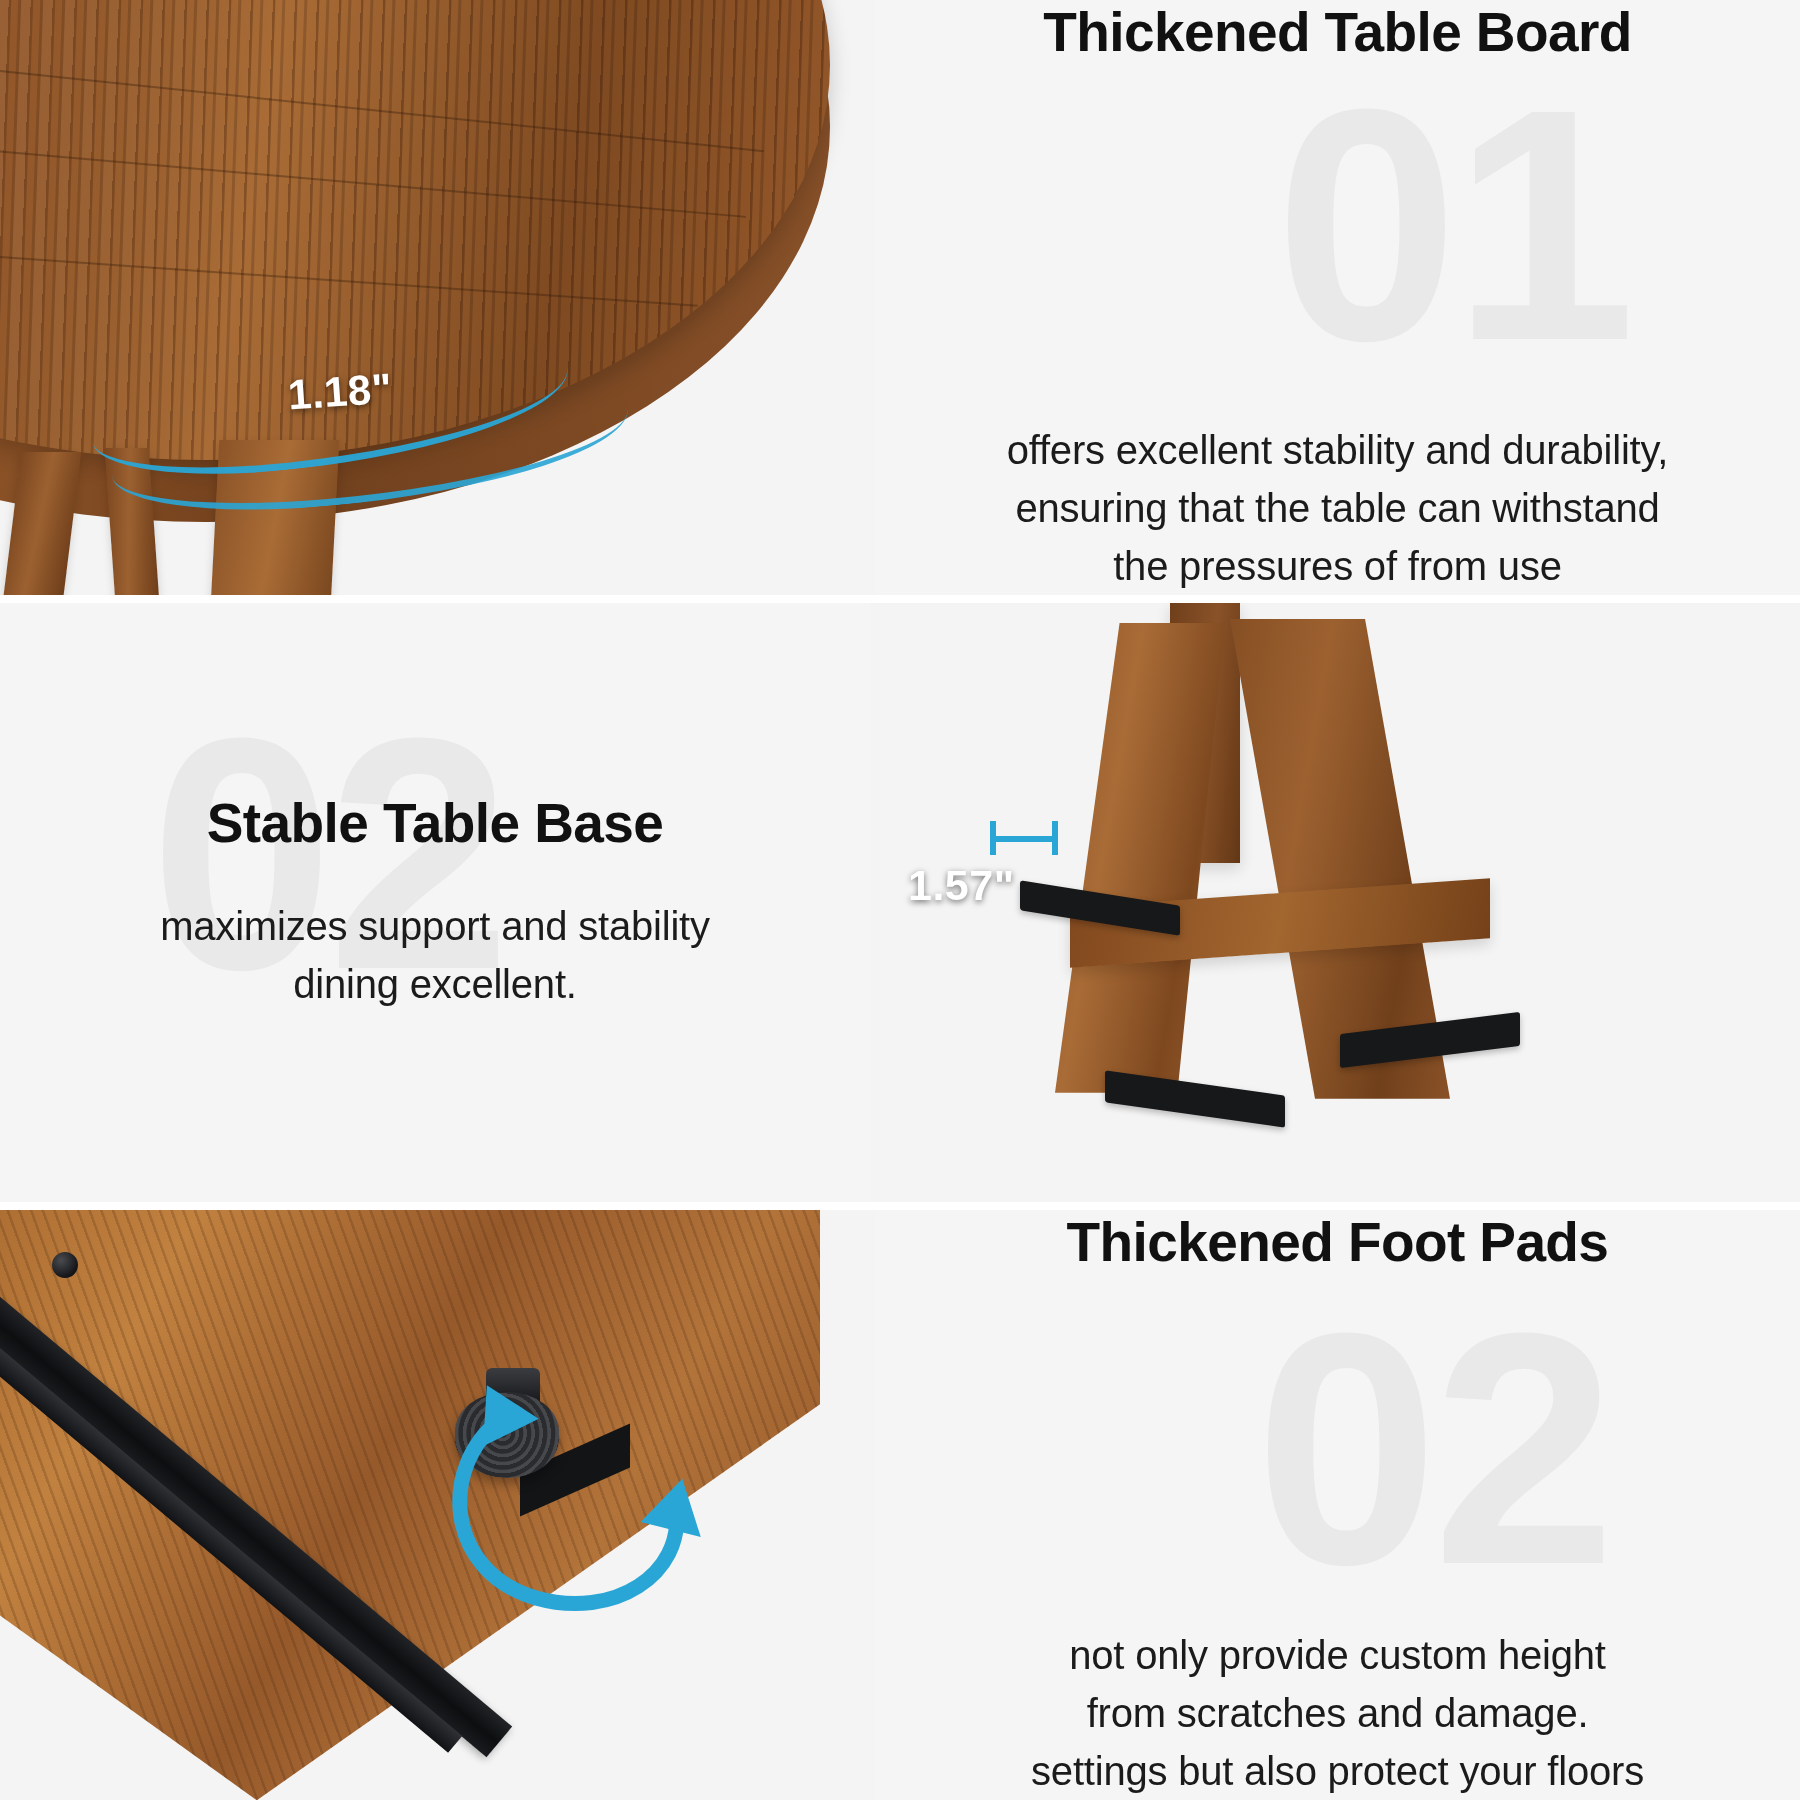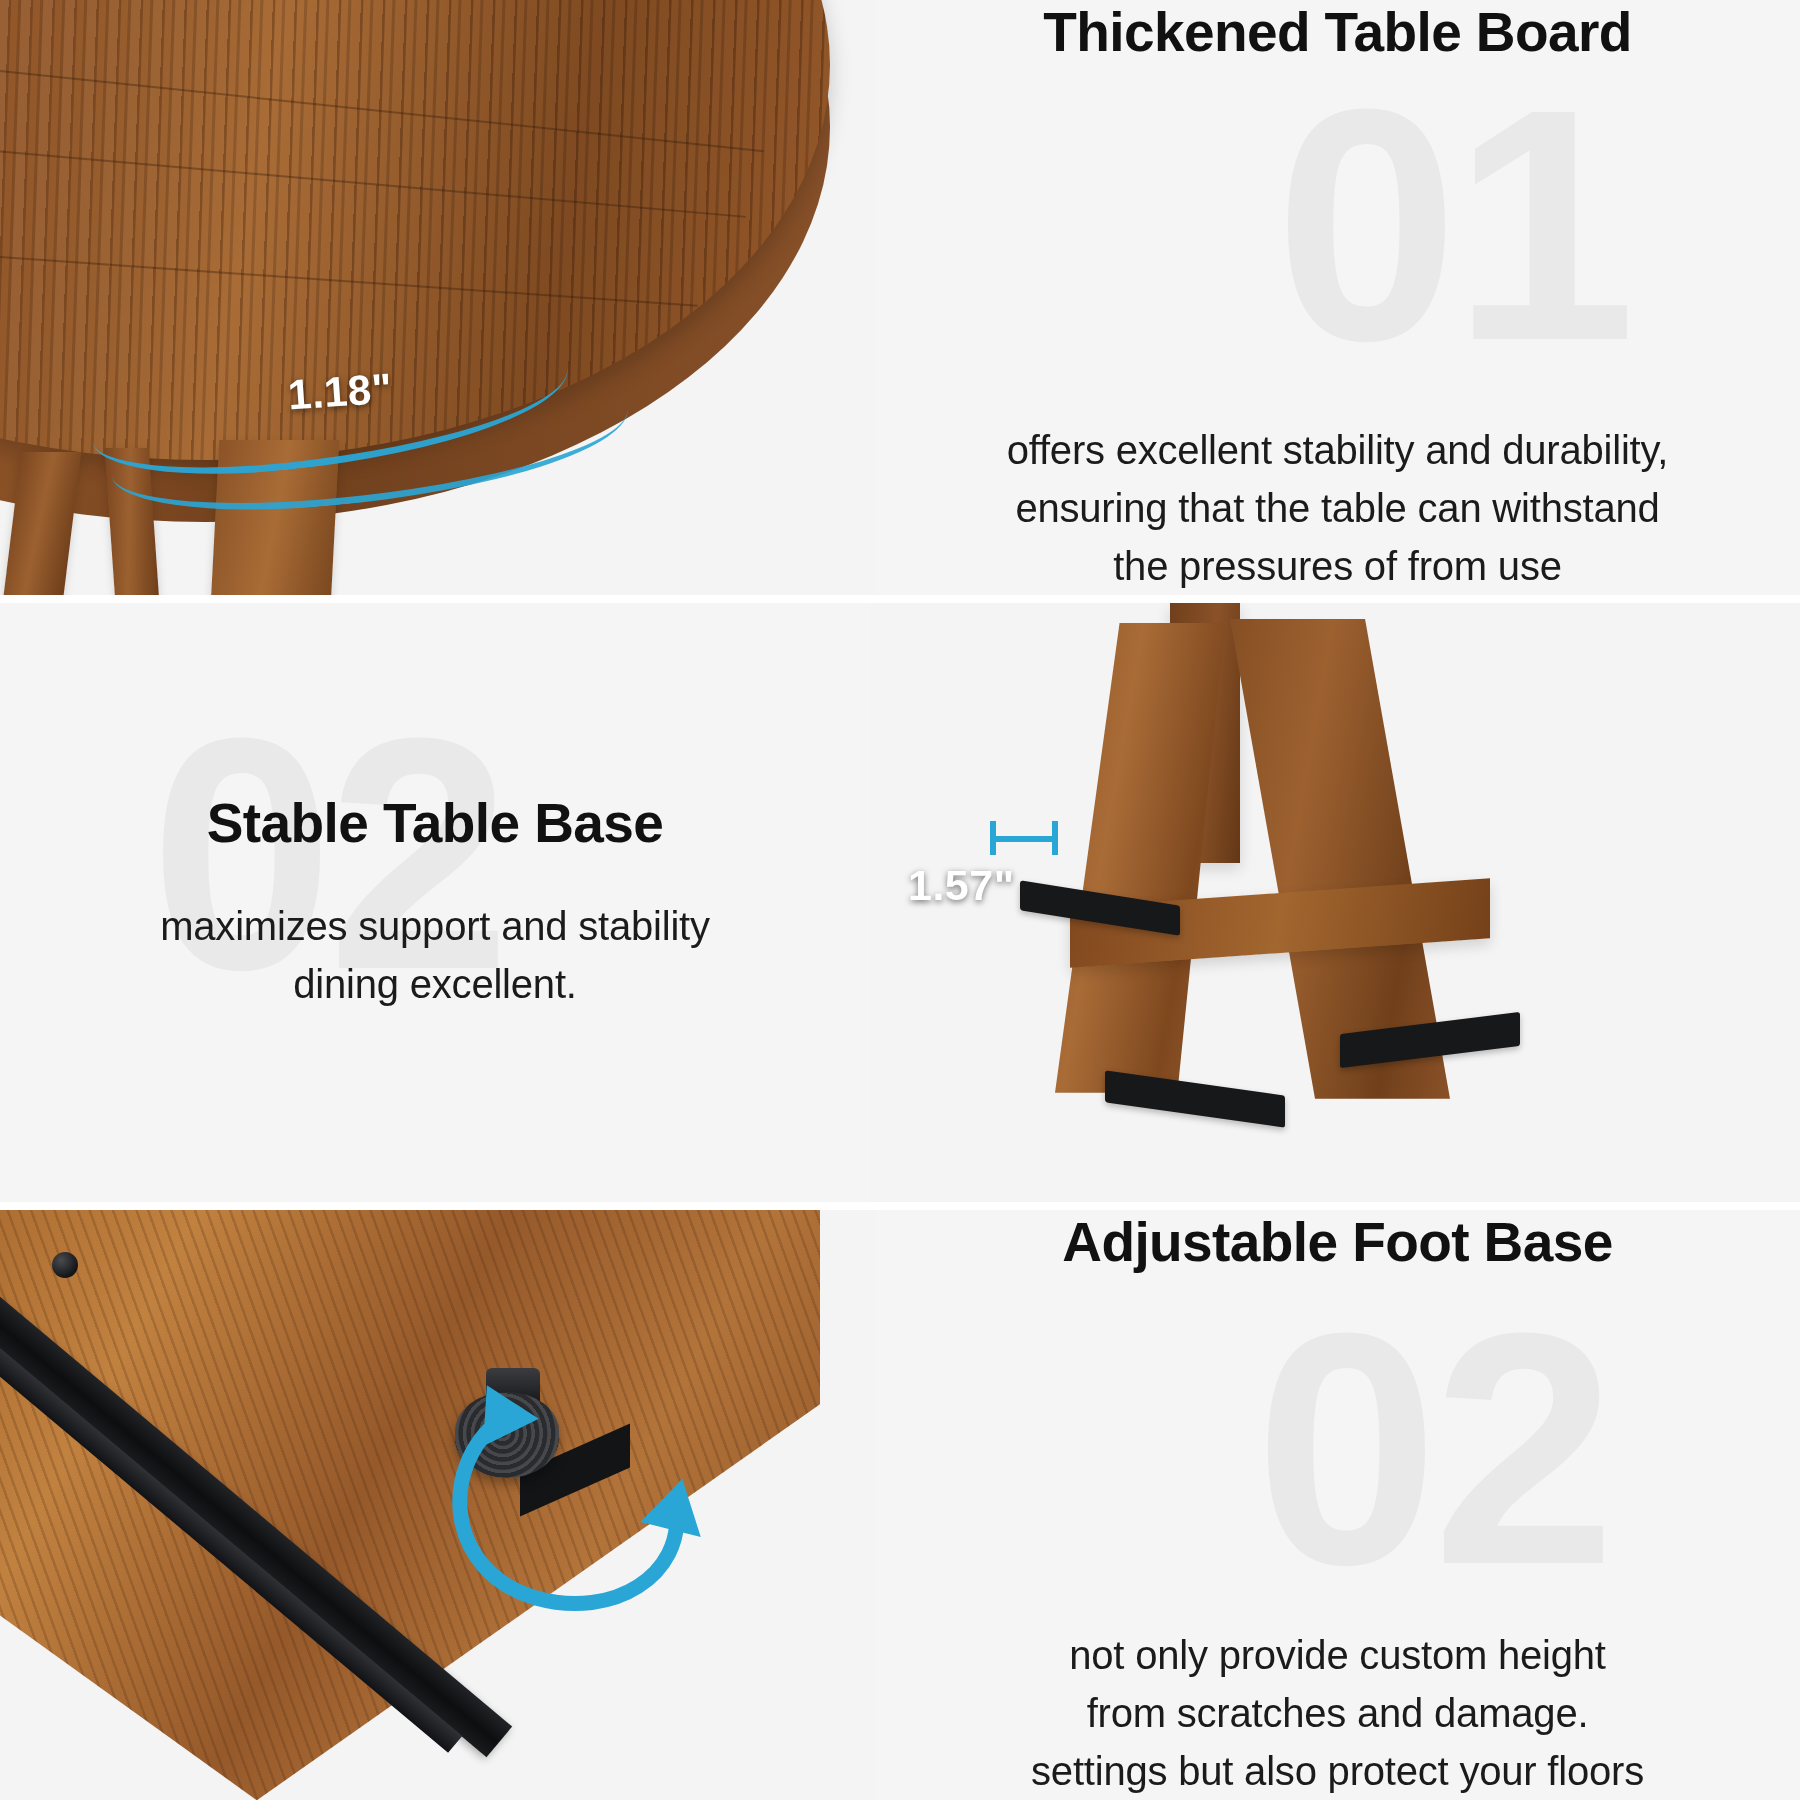--- a/index.html
+++ b/index.html
@@ -375,21 +375,21 @@
         <div class="p3-top-slab"></div>
         <div class="p3-black-rail"></div>
         <div class="p3-black-rail2"></div>
         <div class="p3-screw"></div>
       </div>
     </div>
 
     <div class="text-col right">
       <div class="ghost-number ghost-p3">02</div>
 
-      <h2 class="headline">Adjustable Foot Base</h2>
+      <h2 class="headline">Thickened Foot Pads</h2>
 
       <p class="body-text">
         <span class="ln">not only provide custom height</span>
         <span class="ln">from scratches and damage.</span>
         <span class="ln">settings but also protect your floors</span>
       </p>
     </div>
   </section>
 
   <div class="pad-stem"></div>

